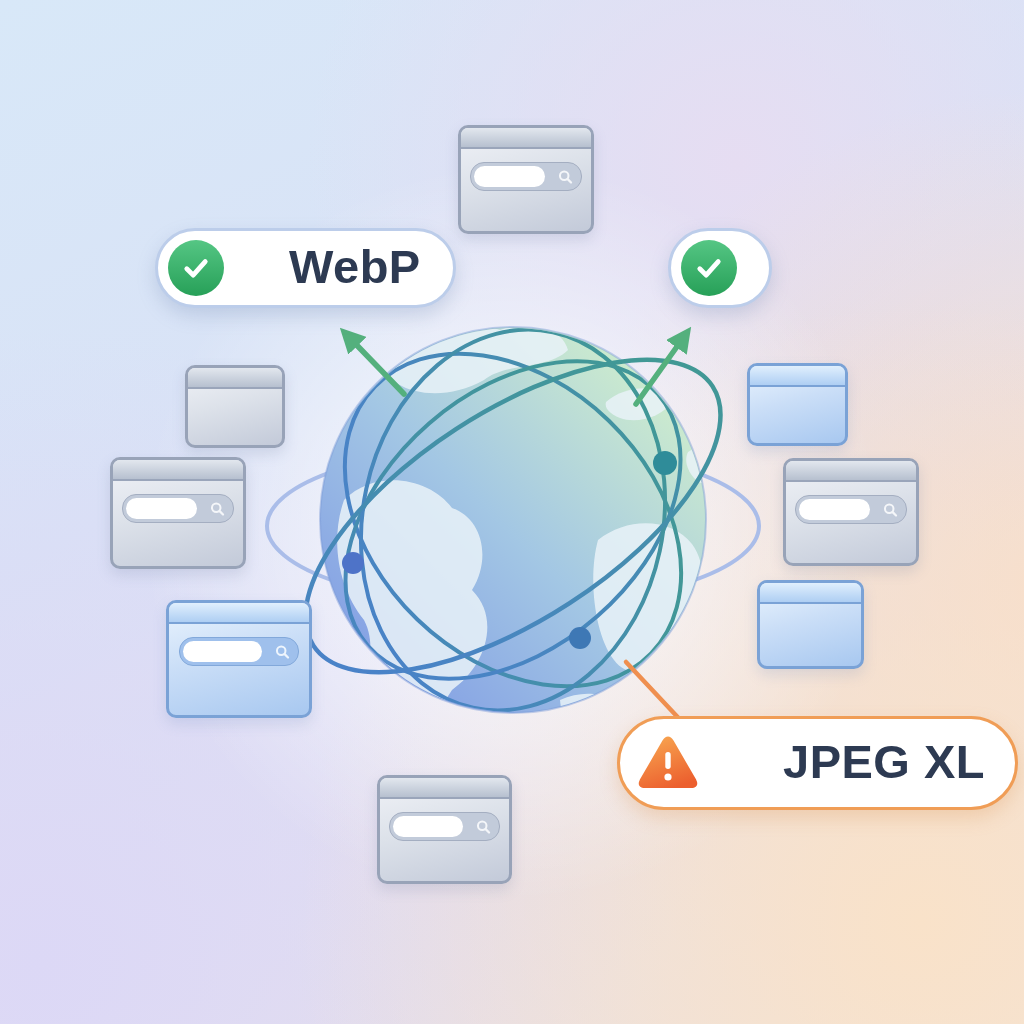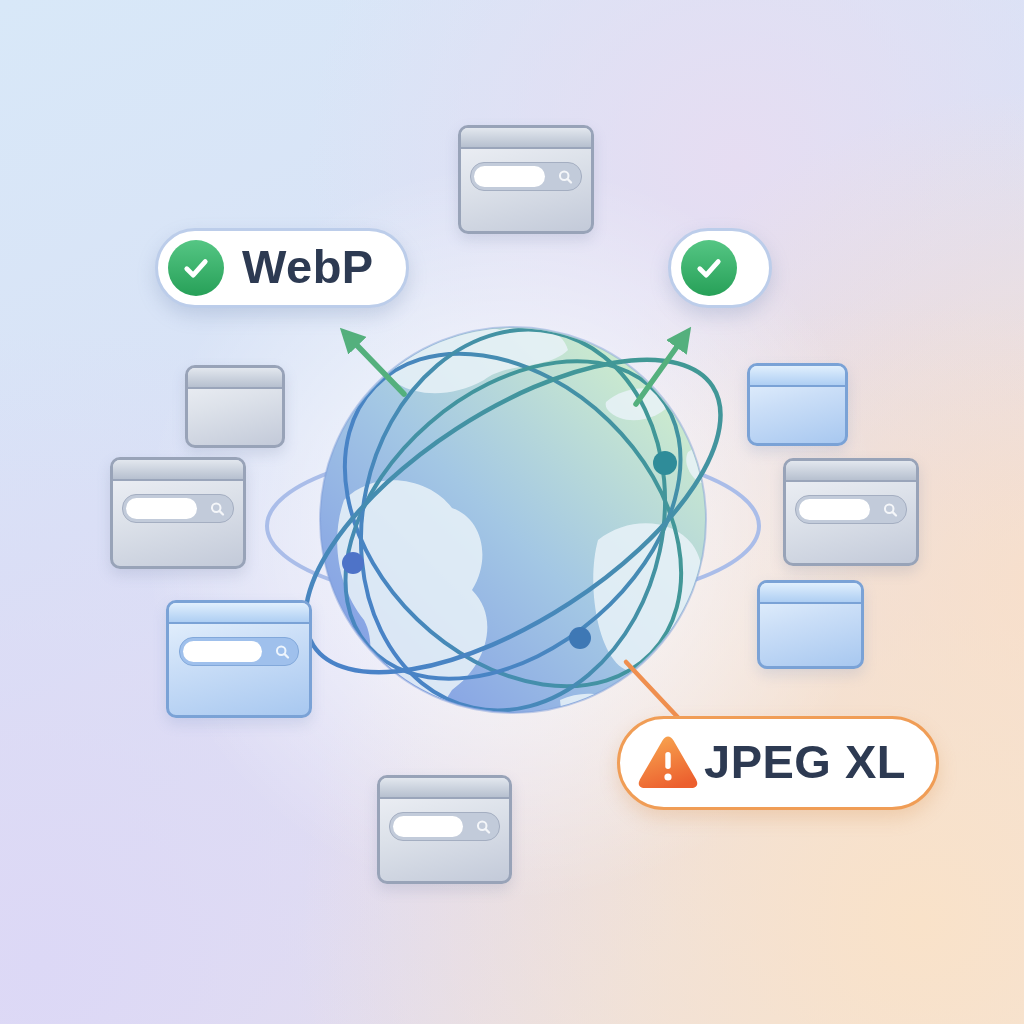--- a/index.html
+++ b/index.html
@@ -58,28 +58,28 @@
   #win-right-small  { left:747px; top:363px; width:95px;  height:77px;  }
   #win-right-middle { left:783px; top:458px; width:130px; height:102px; }
   #win-right-lower  { left:757px; top:580px; width:101px; height:83px;  }
   
   .badge {
     position:absolute; z-index:3; display:flex; align-items:center;
     background:#ffffff; border-radius:999px;
     box-shadow:0 8px 18px rgba(120,140,180,.28);
   }
   .badge.ok { border:3px solid #bccdea; height:74px; padding:0 32px 0 10px; gap:18px; }
-  .badge.warn { border:3px solid #f09d56; height:88px; padding:0 30px 0 16px; gap:4px;
+  .badge.warn { border:3px solid #f09d56; height:88px; padding:0 30px 0 16px; gap:36px;
                 box-shadow:0 8px 18px rgba(220,150,90,.28); }
   #badge-webp { left:155px; top:228px; }
   #badge-avif { left:668px; top:228px; }
   #badge-jpegxl { left:617px; top:716px; }
   .badge-label {
     font-size:47px; font-weight:bold; color:#2d3a52; letter-spacing:.5px;
-    line-height:1; padding-bottom:4px;
+    line-height:1; padding-bottom:4px;margin-left:47px;
   }
   .check-circle {
     width:56px; height:56px; border-radius:50%;
     background:linear-gradient(180deg,#55c684 0%,#27a058 100%);
     display:flex; align-items:center; justify-content:center; flex:none;
   }
 </style>
 </head>
 <body>
 

